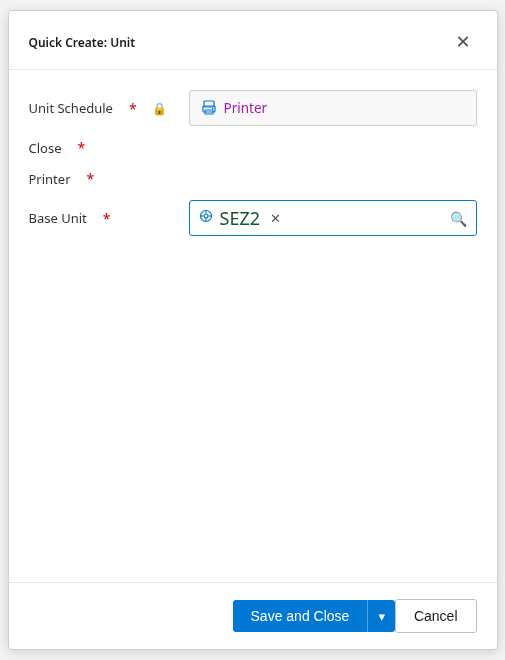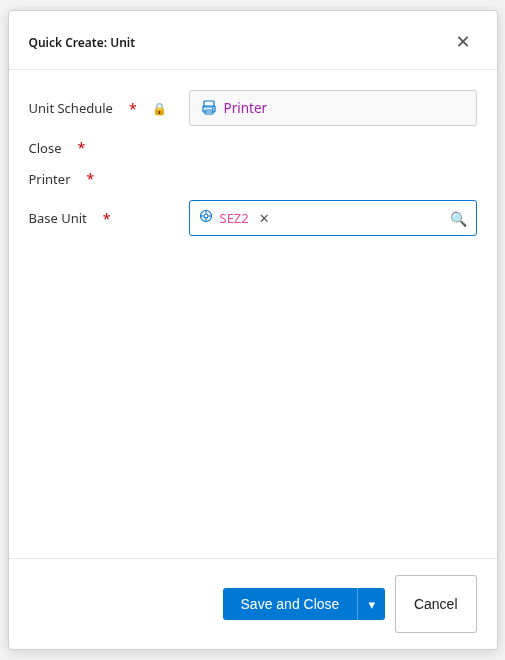--- a/index.html
+++ b/index.html
@@ -124,41 +124,40 @@
       display: flex;
       align-items: center;
       gap: 6px;
       flex: 1;
     }
     .lookup-icon {
       color: #0078d4;
       font-size: 14px;
     }
     .lookup-value {
-      color: #ec4899;
-      font-size: 13px;
+      color: #14532d;
+      font-size: 18px;
     }
     .lookup-clear {
       color: #555;
       cursor: pointer;
       font-size: 13px;
       margin-left: 4px;
     }
     .lookup-search {
       color: #555;
       font-size: 14px;
       cursor: pointer;
       margin-left: 6px;
     }
     .dialog-footer {
       padding: 16px 20px;
       display: flex;
       align-items: center;
       justify-content: flex-end;
-      gap: 10px;
       border-top: 1px solid #e8e8e8;
     }
     .btn-save-group {
       display: flex;
       align-items: stretch;
     }
     .btn-save {
       background: #0078d4;
       color: #fff;
       border: none;
@@ -178,21 +177,21 @@
       font-size: 13px;
       cursor: pointer;
       display: flex;
       align-items: center;
     }
     .btn-cancel {
       background: #fff;
       color: #1a1a1a;
       border: 1px solid #c0c0c0;
       border-radius: 3px;
-      padding: 20px 18px;
+      padding: 8px 18px;
       font-size: 14px;
       cursor: pointer;
       font-weight: 400;
     }
     
     .printer-link-icon {
       display: inline-flex;
       align-items: center;
       justify-content: center;
       width: 18px;

